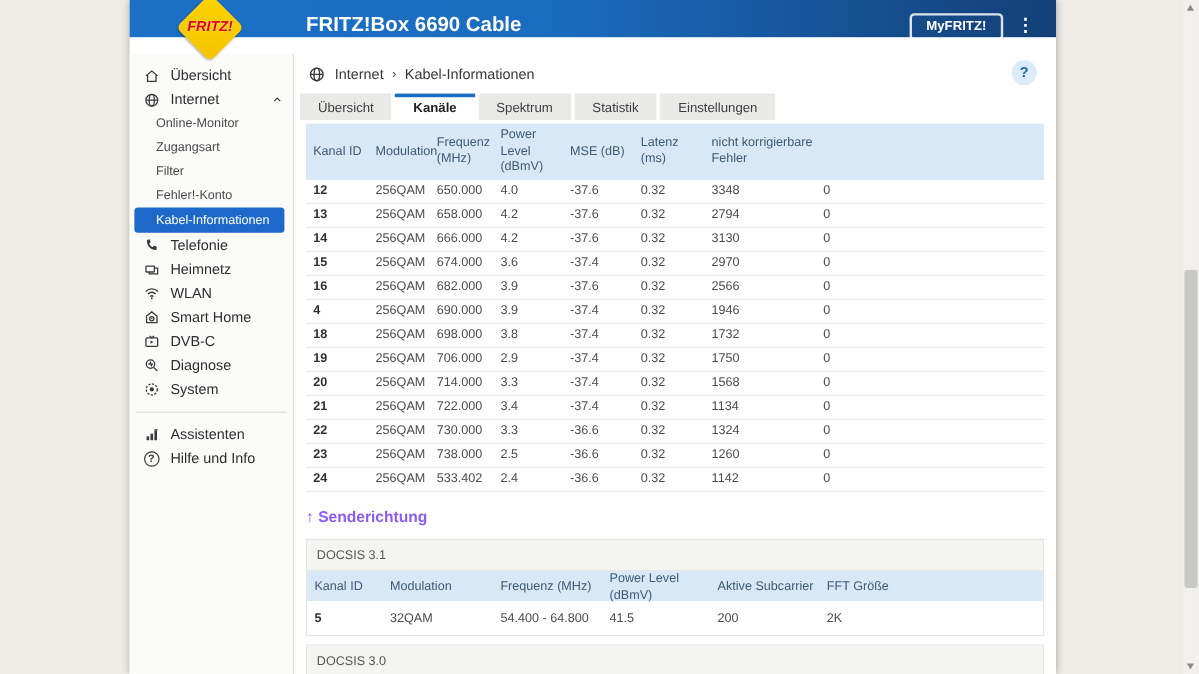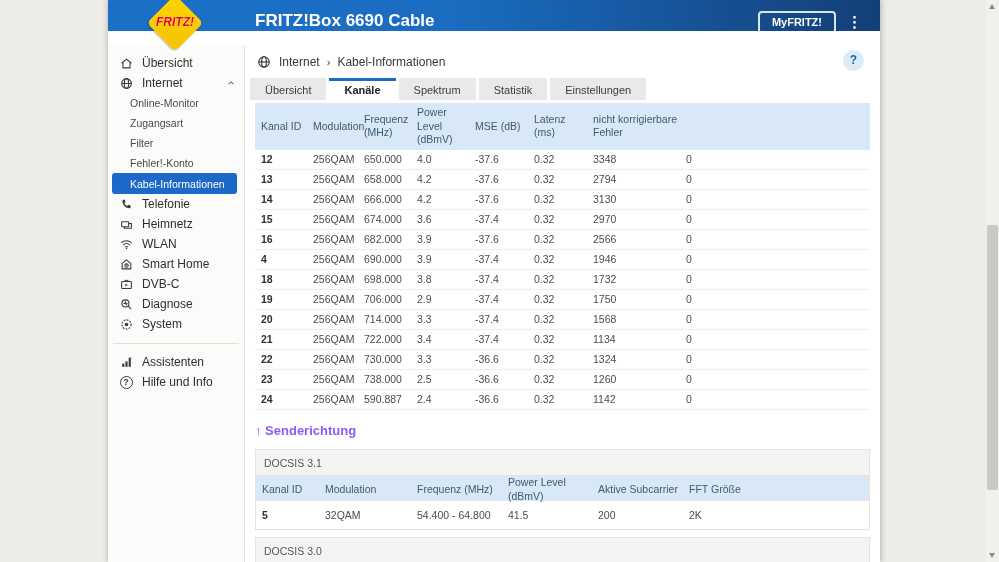--- a/index.html
+++ b/index.html
@@ -391,21 +391,21 @@
               <div class="tcell">738.000</div>
               <div class="tcell">2.5</div>
               <div class="tcell">-36.6</div>
               <div class="tcell">0.32</div>
               <div class="tcell">1260</div>
               <div class="tcell">0</div>
             </div>
             <div class="trow grid8">
               <div class="tcell first">24</div>
               <div class="tcell">256QAM</div>
-              <div class="tcell">590.887</div>
+              <div class="tcell">533.402</div>
               <div class="tcell">2.4</div>
               <div class="tcell">-36.6</div>
               <div class="tcell">0.32</div>
               <div class="tcell">1142</div>
               <div class="tcell">0</div>
             </div>
           </div>
       </div>
 
       <div class="up-heading">↑ Senderichtung</div>

